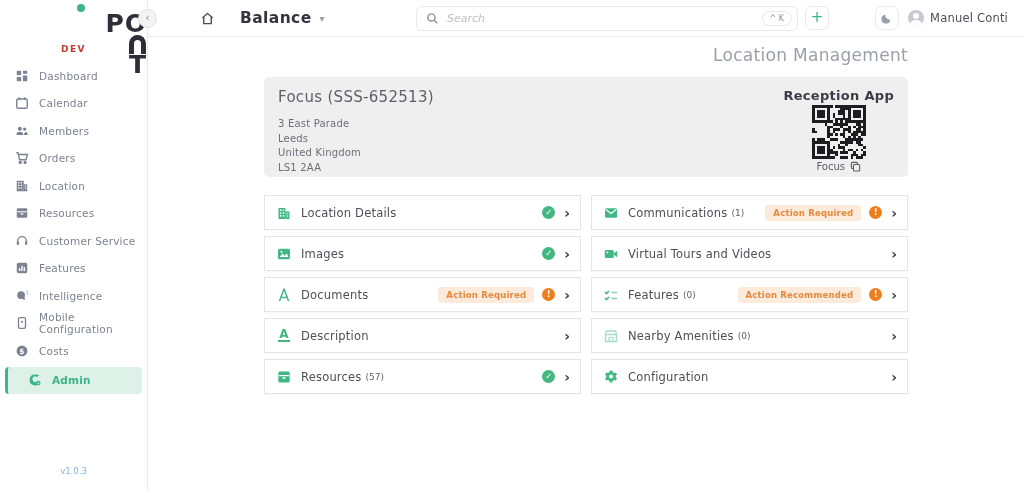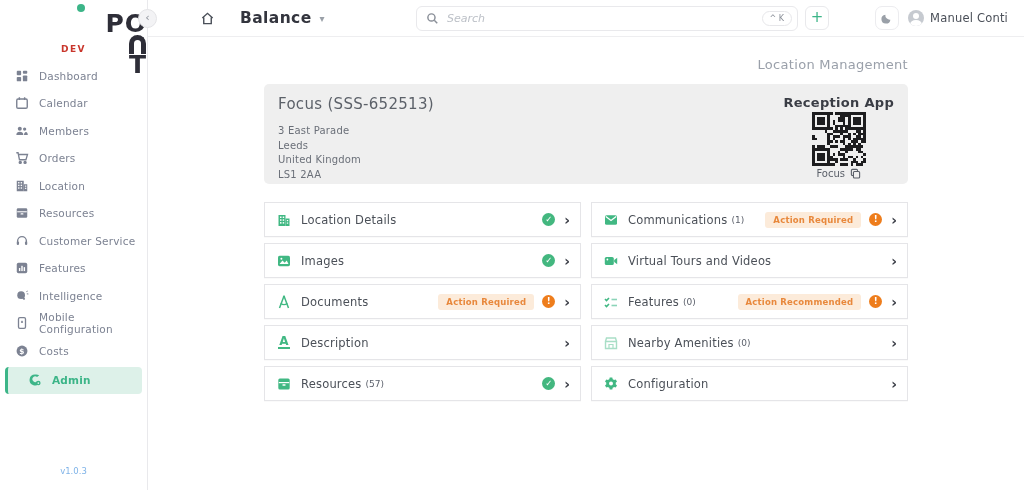--- a/index.html
+++ b/index.html
@@ -39,21 +39,21 @@
   .plus-btn { width:24px; height:24px; margin-left:7px; margin-right:46px; border:1px solid #e9e9ec; border-radius:6px; color:#3cb588; font-size:15px; line-height:21px; text-align:center; cursor:pointer; }
   .moon-btn { width:24px; height:24px; border:1px solid #ececef; border-radius:7px; display:flex; align-items:center; justify-content:center; cursor:pointer; }
   .avatar { width:16px; height:16px; border-radius:50%; background:#c6cad0; margin-left:9px; position:relative; overflow:hidden; flex-shrink:0; }
   .avatar::before { content:""; position:absolute; top:3px; left:5px; width:6px; height:6px; border-radius:50%; background:#fff; }
   .avatar::after { content:""; position:absolute; top:10px; left:2px; width:12px; height:9px; border-radius:50%; background:#fff; }
   .user-name { margin-left:6px; font-size:11.5px; color:#4a4f58; letter-spacing:0.2px; }
 
   
   .content { flex:1; overflow:hidden; }
   .container { width:644px; margin:0 auto; }
-  .section-label { margin-top:20px; text-align:right; font-size:13px; color:#9aa0aa; letter-spacing:0.3px; }
+  .section-label { margin-top:8px; text-align:right; font-size:17px; color:#9aa0aa; letter-spacing:0.3px; }
 
   .focus-card { margin-top:12px; height:100px; background:#efefef; border-radius:5px; padding:11px 14px; display:flex; justify-content:space-between; }
   .focus-title { font-size:15px; color:#5c6169; letter-spacing:0.3px; }
   .focus-address { margin-top:11px; font-size:10px; color:#6a6f78; line-height:1.45; letter-spacing:0.2px; }
   .reception { display:flex; flex-direction:column; align-items:center; }
   .reception-title { font-size:13px; font-weight:700; color:#3a3d45; letter-spacing:0.3px; }
   .qr { width:54px; height:54px; margin-top:2px; }
   .qr-caption { margin-top:2px; display:flex; gap:5px; font-size:10px; color:#5a5f68; }
   .copy-icon { cursor:pointer; display:flex; }
 

